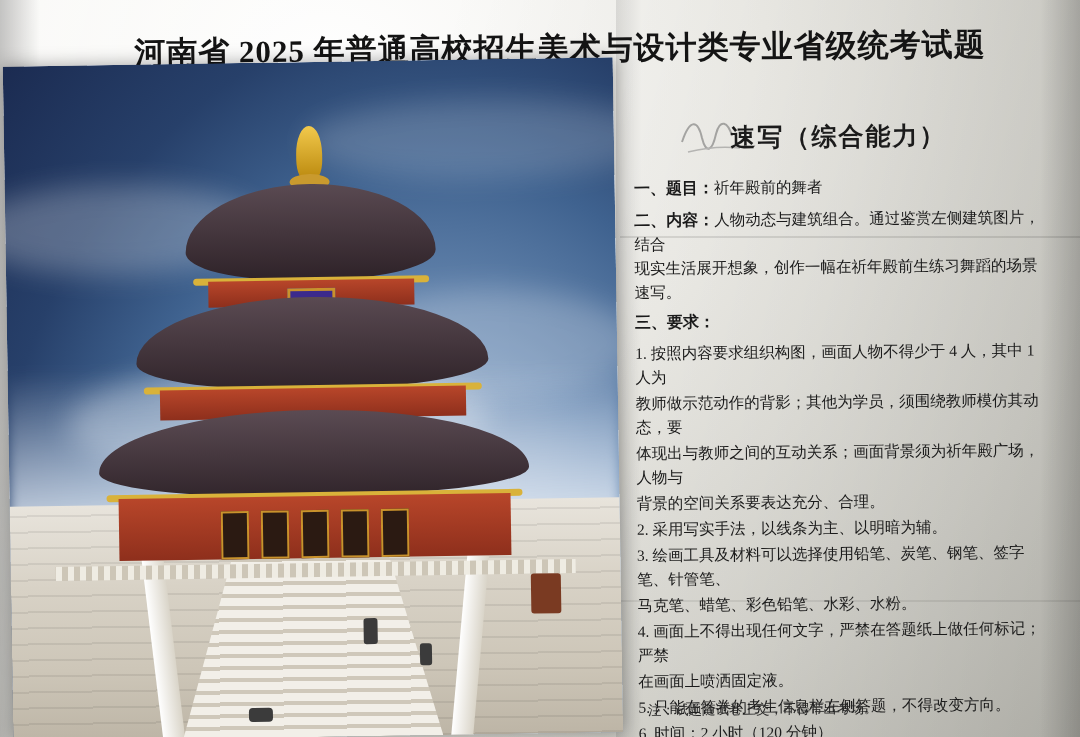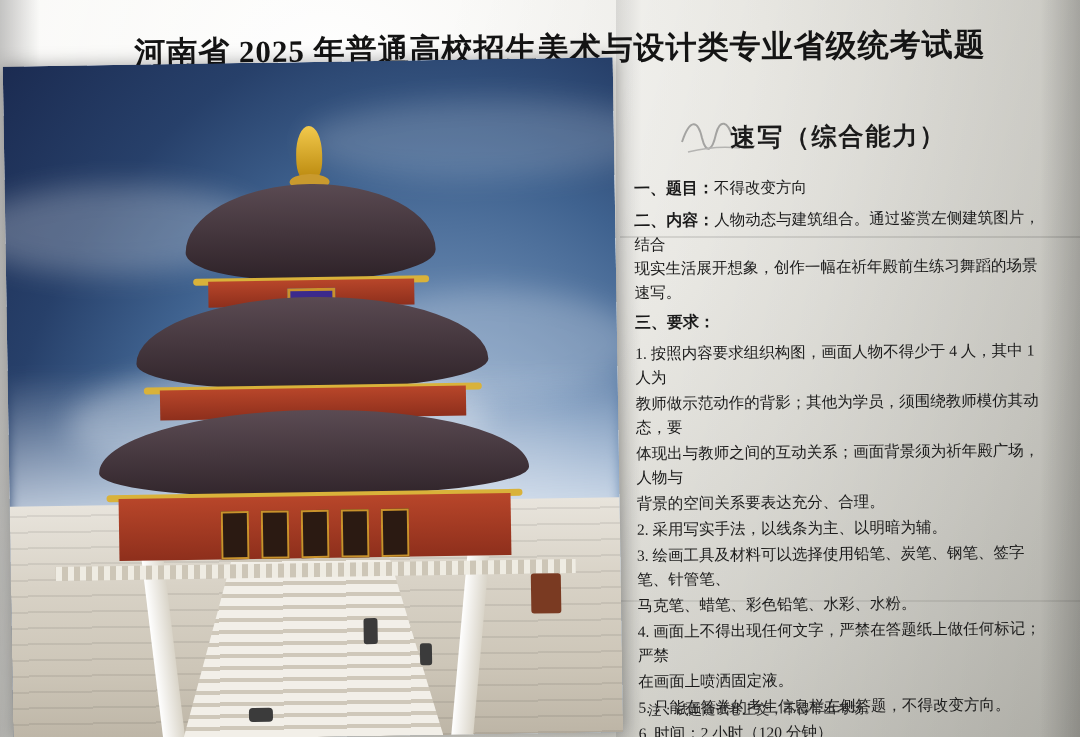--- a/index.html
+++ b/index.html
@@ -188,21 +188,21 @@
   <svg id="scribble" viewBox="0 0 70 46">
     <path d="M4 30 C12 6, 20 8, 24 26 C28 42, 34 40, 38 22 C42 6, 50 10, 54 24" fill="none" stroke="#6b6b6b" stroke-width="2"></path>
     <path d="M10 40 C26 36, 44 34, 62 36" fill="none" stroke="#8a8a8a" stroke-width="1.5"></path>
   </svg>
 
   <div id="exam">
 
     <div id="subject-title">速写（综合能力）</div>
 
     <div class="sec">
-      <span class="sec-head">一、</span><span class="sec-head">题目：</span><span class="body-line">不得改变方向</span>
+      <span class="sec-head">一、</span><span class="sec-head">题目：</span><span class="body-line">祈年殿前的舞者</span>
     </div>
 
     <div class="sec">
       <span class="sec-head">二、</span><span class="sec-head">内容：</span><span class="body-line">人物动态与建筑组合。通过鉴赏左侧建筑图片，结合</span>
       <div class="body-line">现实生活展开想象，创作一幅在祈年殿前生练习舞蹈的场景速写。</div>
     </div>
 
     <div class="sec">
       <span class="sec-head">三、</span><span class="sec-head">要求：</span>
     </div>

